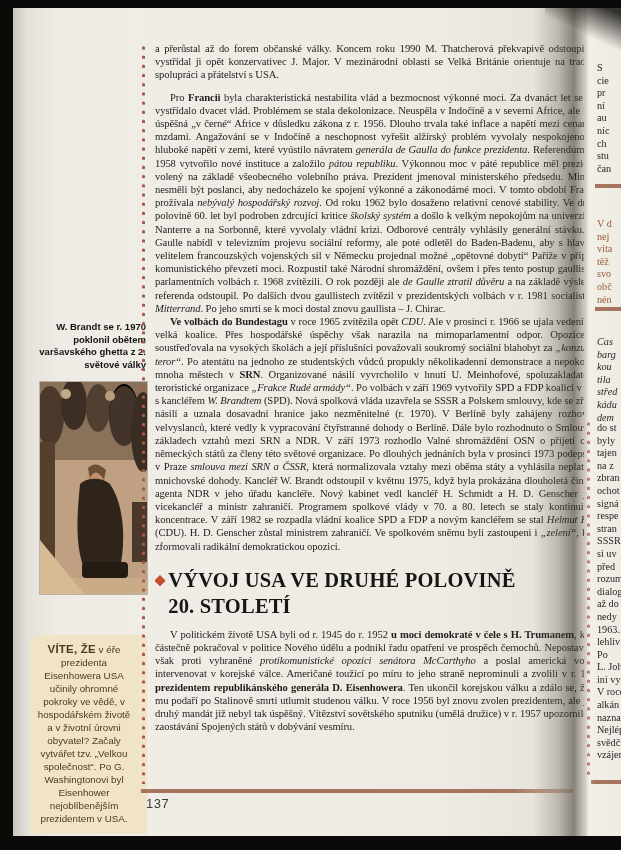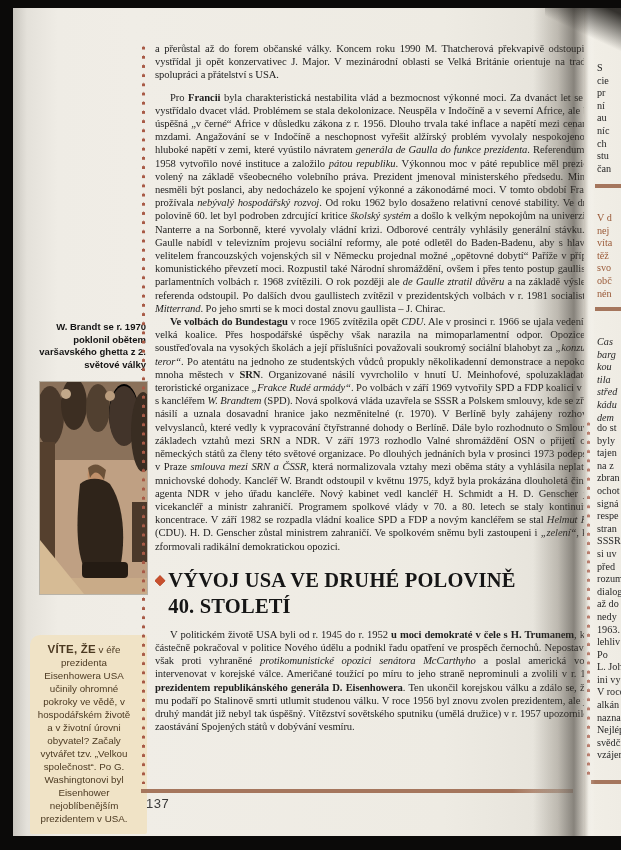--- a/index.html
+++ b/index.html
@@ -87,21 +87,21 @@
     <div class="text-col">
       <div>
           <p class=""><span>a přerůstal až do forem občanské války. Koncem roku 1990 M. Thatcherová překvapivě odstoupila a vystřídal ji opět konzervativec </span><span style="">J. Major</span><span>. V mezinárodní oblasti se Velká Británie orientuje na tradiční spolupráci a přátelství s USA.</span></p>
           <p class="indent space"><span>Pro </span><span style="font-weight: 700;">Francii</span><span> byla charakteristická nestabilita vlád a bezmocnost výkonné moci. Za dvanáct let se zde vystřídalo dvacet vlád. Problémem se stala dekolonizace. Neuspěla v Indočíně a v severní Africe, ale byla úspěšná „v černé“ Africe v důsledku zákona z r. 1956. Dlouho trvala také inflace a napětí mezi cenami a mzdami. Angažování se v Indočíně a neschopnost vyřešit alžírský problém vyvolaly nespokojenost a hluboké napětí v zemi, které vyústilo návratem </span><span style="font-style: italic;">generála de Gaulla do funkce prezidenta</span><span>. Referendum v r. 1958 vytvořilo nové instituce a založilo </span><span style="font-style: italic;">pátou republiku</span><span>. Výkonnou moc v páté republice měl prezident volený na základě všeobecného volebního práva. Prezident jmenoval ministerského předsedu. Ministři nesměli být poslanci, aby nedocházelo ke spojení výkonné a zákonodárné moci. V tomto období Francie prožívala </span><span style="font-style: italic;">nebývalý hospodářský rozvoj</span><span>. Od roku 1962 bylo dosaženo relativní cenové stability. Ve druhé polovině 60. let byl podroben zdrcující kritice </span><span style="font-style: italic;">školský systém</span><span> a došlo k velkým nepokojům na univerzitě v Nanterre a na Sorbonně, které vyvolaly vládní krizi. Odborové centrály vyhlásily generální stávku. De Gaulle nabídl v televizním projevu sociální reformy, ale poté odletěl do Baden-Badenu, aby s hlavním velitelem francouzských vojenských sil v Německu projednal možné „opětovné dobytí“ Paříže v případě komunistického převzetí moci. Rozpustil také Národní shromáždění, ovšem i přes tento postup gaullisté v parlamentních volbách r. 1968 zvítězili. O rok později ale </span><span style="font-style: italic;">de Gaulle ztratil důvěru</span><span> a na základě výsledku referenda odstoupil. Po dalších dvou gaullistech zvítězil v prezidentských volbách v r. 1981 socialista </span><span style="font-style: italic;">F. Mitterrand</span><span>. Po jeho smrti se k moci dostal znovu gaullista – J. Chirac.</span></p>
           <p class="indent "><span style="font-weight: 700;">Ve volbách do Bundestagu</span><span> v roce 1965 zvítězila opět </span><span style="font-style: italic;">CDU</span><span>. Ale v prosinci r. 1966 se ujala vedení tzv. velká koalice. Přes hospodářské úspěchy však narazila na mimoparlamentní odpor. Opozice se soustřeďovala na vysokých školách a její příslušníci považovali soukromý sociální blahobyt za </span><span style="font-style: italic;">„konzumní teror“</span><span>. Po atentátu na jednoho ze studentských vůdců propukly několikadenní demonstrace a nepokoje v mnoha městech v </span><span style="font-weight: 700;">SRN</span><span>. Organizované násilí vyvrcholilo v hnutí U. Meinhofové, spoluzakladatelky teroristické organizace </span><span style="font-style: italic;">„Frakce Rudé armády“</span><span>. Po volbách v září 1969 vytvořily SPD a FDP koalici v čele s kancléřem </span><span style="font-style: italic;">W. Brandtem</span><span> (SPD). Nová spolková vláda uzavřela se SSSR a Polskem smlouvy, kde se zřekla násilí a uznala dosavadní hranice jako nezměnitelné (r. 1970). V Berlíně byly zahájeny rozhovory velvyslanců, které vedly k vypracování čtyřstranné dohody o Berlíně. Dále bylo rozhodnuto o Smlouvě o základech vztahů mezi SRN a NDR. V září 1973 rozhodlo Valné shromáždění OSN o přijetí obou německých států za členy této světové organizace. Po dlouhých jednáních byla v prosinci 1973 podepsána v Praze </span><span style="font-style: italic;">smlouva mezi SRN a ČSSR</span><span>, která normalizovala vztahy mezi oběma státy a vyhlásila neplatnost mnichovské dohody. Kancléř W. Brandt odstoupil v květnu 1975, když byla prokázána dlouholetá činnost agenta NDR v jeho úřadu kancléře. Nový kabinet vedl kancléř H. Schmidt a H. D. Genscher jako vicekancléř a ministr zahraničí. Programem spolkové vlády v 70. a 80. letech se staly kontinuita a koncentrace. V září 1982 se rozpadla vládní koalice SPD a FDP a novým kancléřem se stal </span><span style="font-style: italic;">Helmut Kohl</span><span> (CDU). H. D. Genscher zůstal ministrem zahraničí. Ve spolkovém sněmu byli zastoupeni i </span><span style="font-style: italic;">„zelení“</span><span>, kteří zformovali radikální demokratickou opozici.</span></p>
         </div>
       <div class="heading">
         <span class="diamond">◆</span>
         <span>
           <span>VÝVOJ USA VE DRUHÉ POLOVINĚ</span><br>
-          <span>40. STOLETÍ</span>
+          <span>20. STOLETÍ</span>
         </span>
       </div>
       <div>
           <p class="indent "><span>V politickém životě USA byli od r. 1945 do r. 1952 </span><span style="font-weight: 700;">u moci demokraté v čele s H. Trumanem</span><span>, který částečně pokračoval v politice Nového údělu a podnikl řadu opatření ve prospěch černochů. Nepostavil se však proti vyhraněné </span><span style="font-style: italic;">protikomunistické opozici senátora McCarthyho</span><span> a poslal americká vojska intervenovat v korejské válce. Američané toužící po míru to jeho straně neprominuli a zvolili v r. 1952 </span><span style="font-weight: 700;">prezidentem republikánského generála D. Eisenhowera</span><span>. Ten ukončil korejskou válku a zdálo se, že se mu podaří po Stalinově smrti utlumit studenou válku. V roce 1956 byl znovu zvolen prezidentem, ale jeho druhý mandát již nebyl tak úspěšný. Vítězství sovětského sputniku (umělá družice) v r. 1957 upozornilo na zaostávání Spojených států v dobývání vesmíru.</span></p>
         </div>
     </div>
 
     <div class="footer-rule"></div>
     <div class="page-number">137</div>
   </div>
@@ -110,21 +110,21 @@
     <div class="rp-block" style="top:54px">S
 cie
 pr
 ní
 au
 níc
 ch
 stu
 čan</div>
     <div class="rp-rule" style="top:176px"></div>
-    <div class="rp-block rp-brown" style="top:204px">V d
+    <div class="rp-block rp-brown" style="top:210px">V d
 nej
 víta
 těž
 svo
 obč
 nén</div>
     <div class="rp-rule" style="top:299px"></div>
     <div class="rp-block" style="top:328px;font-style:italic">Cas
 barg
 kou

